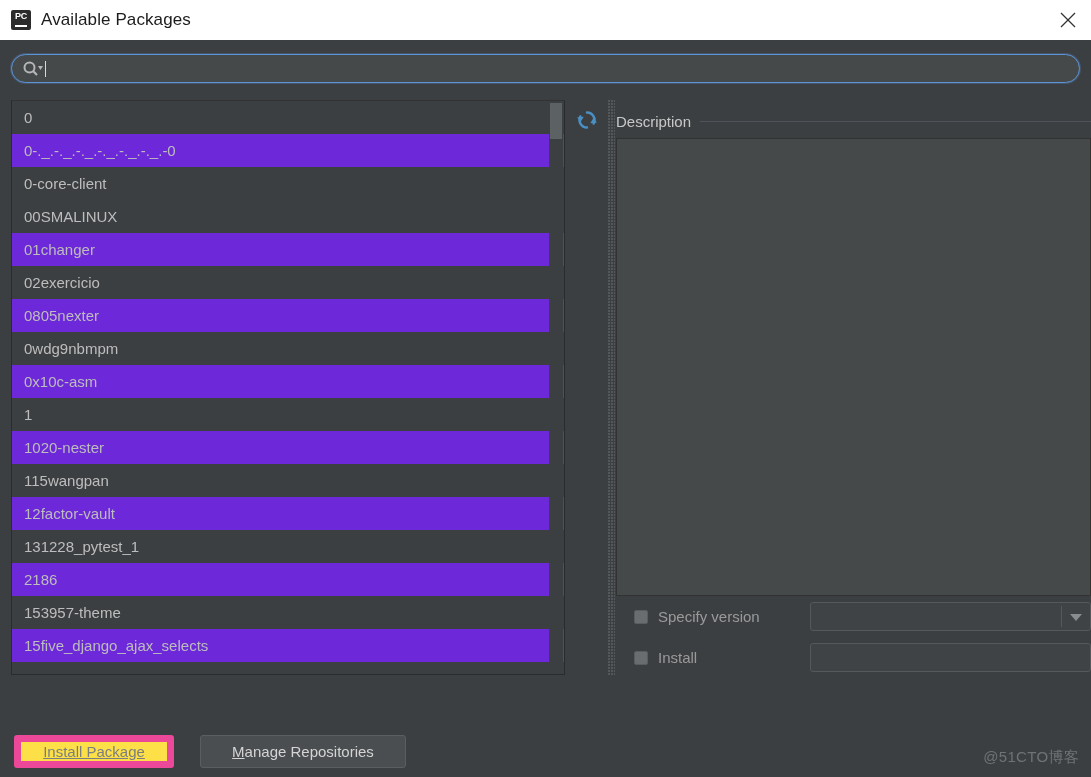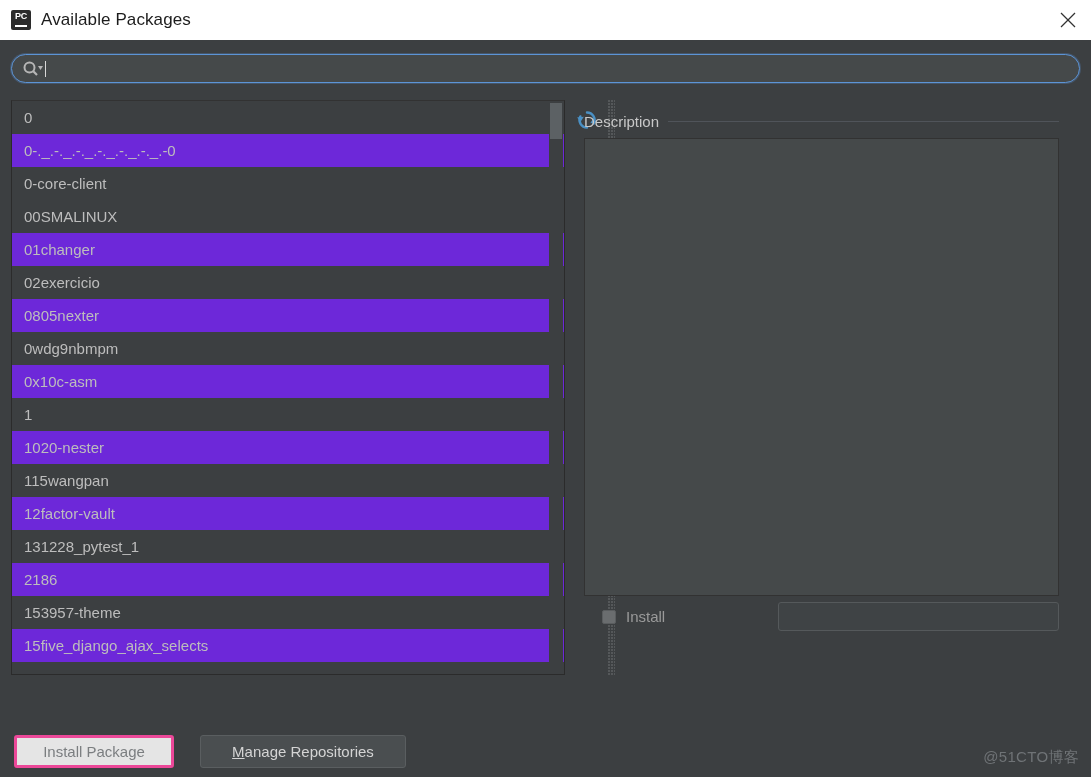--- a/index.html
+++ b/index.html
@@ -216,21 +216,21 @@
     height: 575px;
     background-image:
       radial-gradient(circle at 1px 1px, #55585a 0.9px, transparent 1px);
     background-size: 3px 3px;
     background-color: #3c3f41;
   }
 
   
   .desc-panel {
     position: absolute;
-    left: 584px;
+    left: 616px;
     top: 3px;
     width: 475px;
     height: 575px;
   }
   .desc-header {
     position: absolute;
     left: 0; top: 8px;
     width: 475px;
     height: 26px;
     display: flex;
@@ -378,24 +378,25 @@
     border-radius: 3px;
     box-sizing: border-box;
     display: flex;
     align-items: center;
     justify-content: center;
     font-size: 15px;
     font-family: "Liberation Sans", sans-serif;
     padding: 0 16px;
   }
   .btn-disabled {
-    background: #e5e5e5;
-    border: 3px solid #ec4899;
+    background: #fde047;
+    border: 7px solid #ec4899;
     color: #7b7e80;
     min-width: 160px;
+    text-decoration: underline;
   }
   .btn-default {
     background: #4a4e50;
     border: 1px solid #5a5e60;
     color: #d4d4d4;
     min-width: 206px;
     margin-left: 26px;
   }
   .mnemonic { text-decoration: underline; }
 
@@ -485,20 +486,29 @@
     <div class="desc-panel">
       <div class="desc-header">
         <div class="desc-title">Description</div>
         <div class="desc-rule"></div>
       </div>
       <div class="desc-body"></div>
 
       <div class="form-rows">
         <div class="form-row">
           <div class="chk"></div>
+          <div class="chk-label">Specify version</div>
+          <div class="combo">
+            <div class="combo-value"></div>
+            <div class="sep"></div>
+            <div class="arrow"></div>
+          </div>
+        </div>
+        <div class="form-row">
+          <div class="chk"></div>
           <div class="chk-label">Install</div>
           <div class="textfield">
             <div class="textfield-value"></div>
           </div>
         </div>
       </div>
     </div>
   </div>
 
   <div class="bottom">

